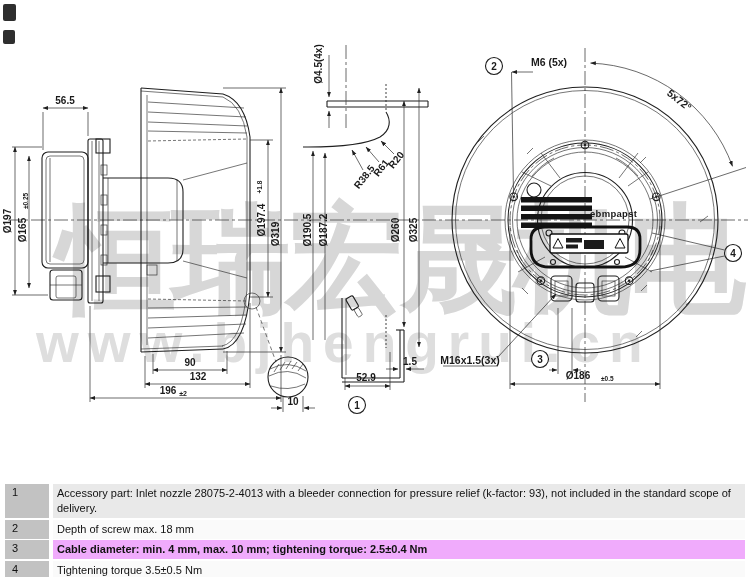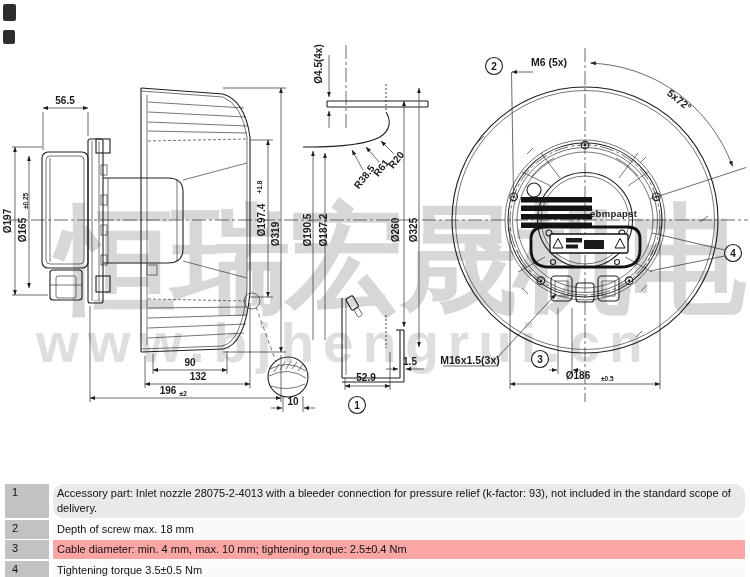--- a/index.html
+++ b/index.html
@@ -15,23 +15,23 @@
   .ln{stroke:#1f1f1f;stroke-width:1.1;fill:none;}
   .thin{stroke:#2b2b2b;stroke-width:0.65;fill:none;}
   .dim{stroke:#2b2b2b;stroke-width:0.7;fill:none;}
   .cl{stroke:#444;stroke-width:0.8;fill:none;stroke-dasharray:14 3 3 3;}
   .dot{stroke:#2b2b2b;stroke-width:0.9;fill:none;stroke-dasharray:2 2;}
   
   #notes{position:absolute;left:5px;top:484px;width:740px;z-index:2;font-size:11px;color:#111;}
   .nrow{display:flex;margin-bottom:1.5px;}
   .ncell{width:44px;flex:0 0 44px;background:#c2c2c2;padding:2px 0 0 7px;box-sizing:border-box;margin-right:4px;}
   .ntext{flex:1;padding:2px 6px 1px 4px;line-height:14.5px;}
-  .r1 .ntext{background:#e9e9e9;min-height:31px;border-radius:11px;}
+  .r1 .ntext{background:#e9e9e9;min-height:31px;}
   .r2 .ntext{background:#fafafa;min-height:15px;}
-  .r3 .ntext{background:#fca5a5;min-height:15px;}
+  .r3 .ntext{background:#f0abfc;min-height:15px;font-weight:bold;}
   .r4 .ntext{background:#fafafa;min-height:15px;}
   .r1{height:34px;} .r2,.r3,.r4{height:19px;}
   .artifact{position:absolute;background:#2e2e2e;z-index:1;}
 </style>
 </head>
 <body>
 
 <div id="stage">
 
   <div id="wm-cjk">恒瑞宏晟机电</div>

